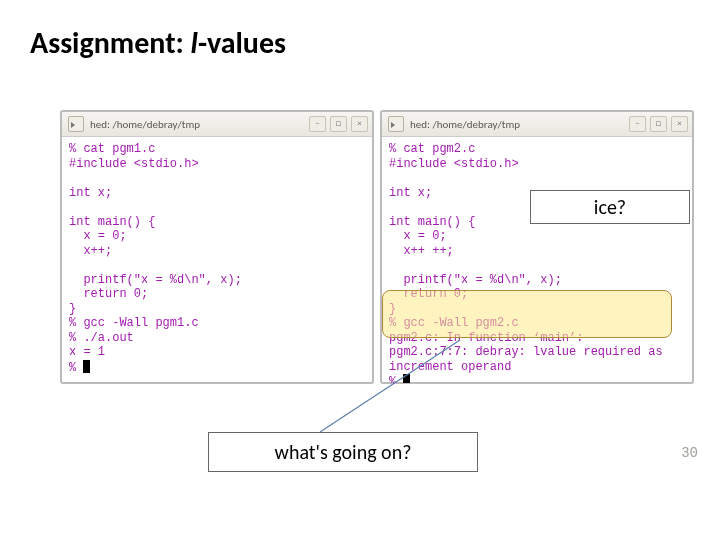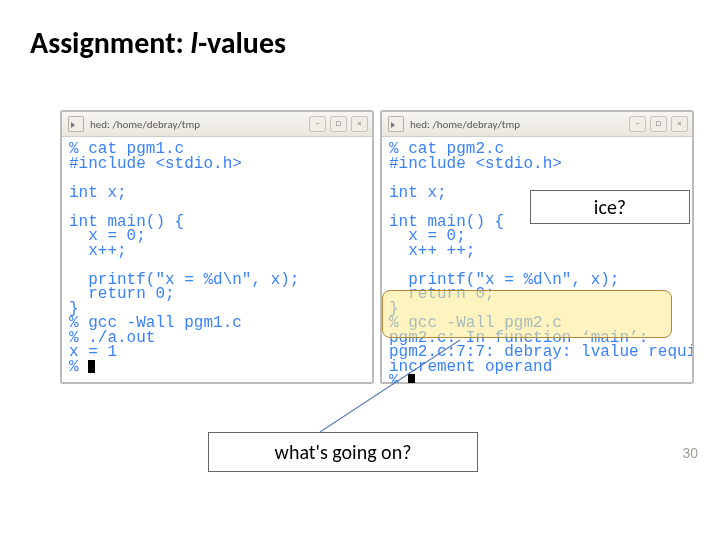--- a/index.html
+++ b/index.html
@@ -77,24 +77,24 @@
     border-radius: 2px;
     font-size: 9px;
     line-height: 12px;
     text-align: center;
     color: #777;
   }
 
   .term-body {
     padding: 5px 7px;
     font-family: "Courier New", monospace;
-    font-size: 16px;
+    font-size: 12px;
     line-height: 14.5px;
     white-space: pre;
-    color: #3b82f6;
+    color: #a21caf;
     position: relative;
     height: calc(100% - 34px);
     overflow: hidden;
   }
 
   .cursor {
     display: inline-block;
     width: 7px;
     height: 13px;
     background: #000;
@@ -142,21 +142,21 @@
     fill: none;
     pointer-events: none;
   }
 
   .page-num {
     position: absolute;
     right: 22px;
     bottom: 16px;
     font-size: 14px;
     color: #9f9f98;
-    font-family: Liberation Sans, sans-serif;
+    font-family: Liberation Mono, monospace;
   }
 </style>
 </head>
 <body>
 
 <div class="slide">
 
   <div class="title">
     <span>Assignment: </span><span class="italic">l</span><span>-values</span>
   </div>

